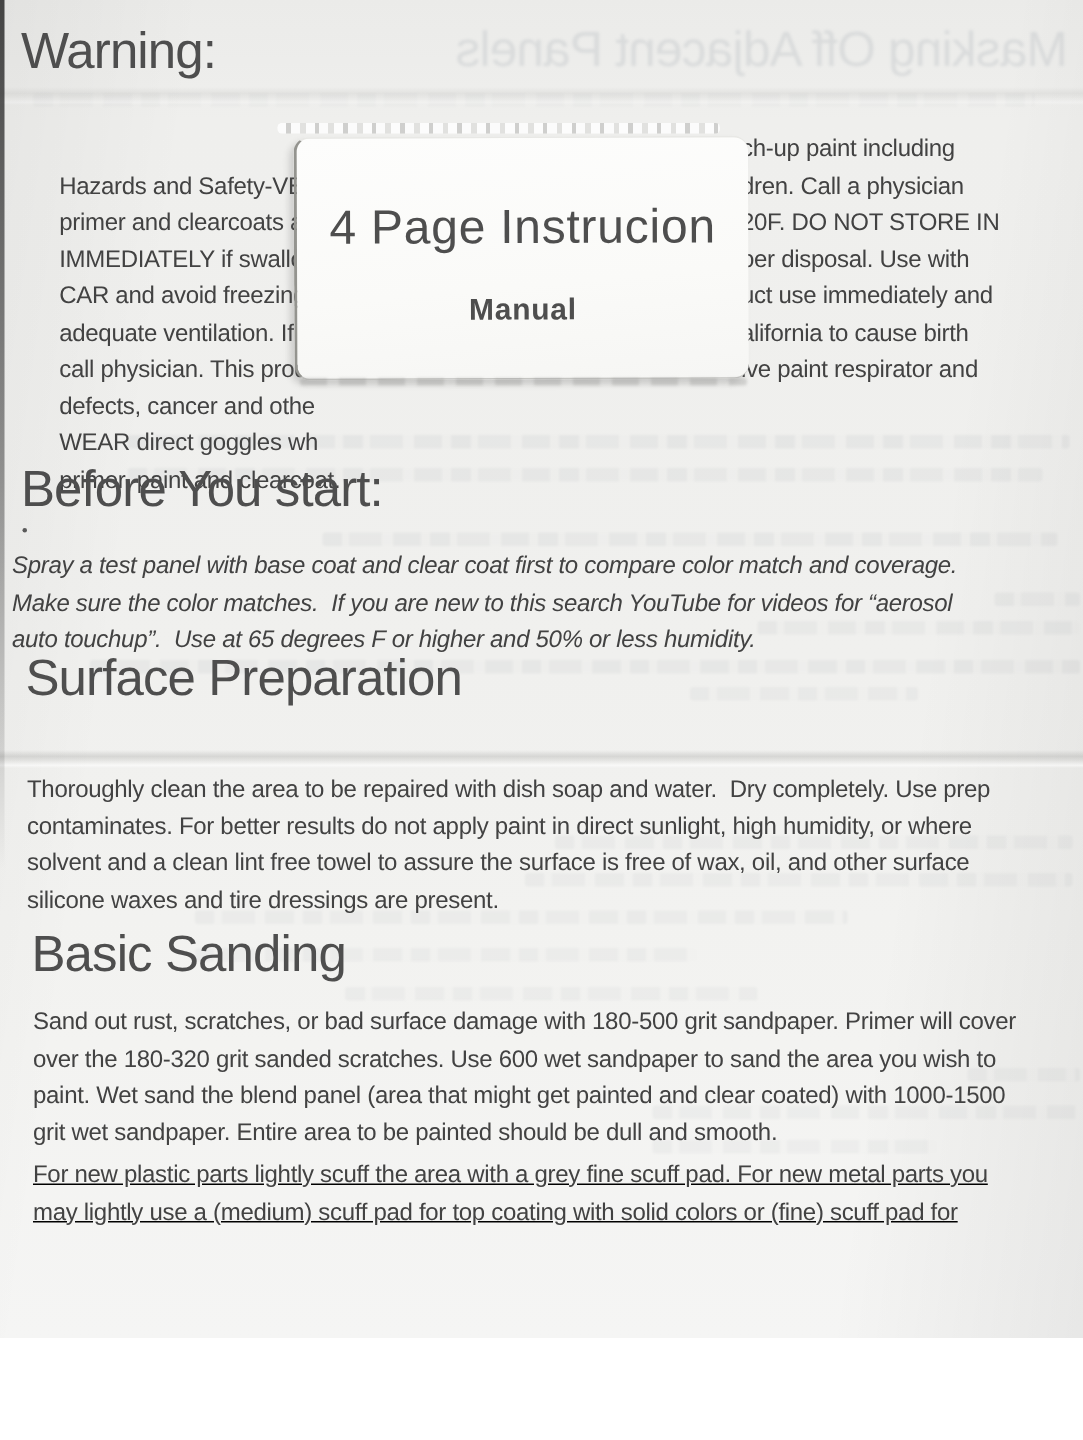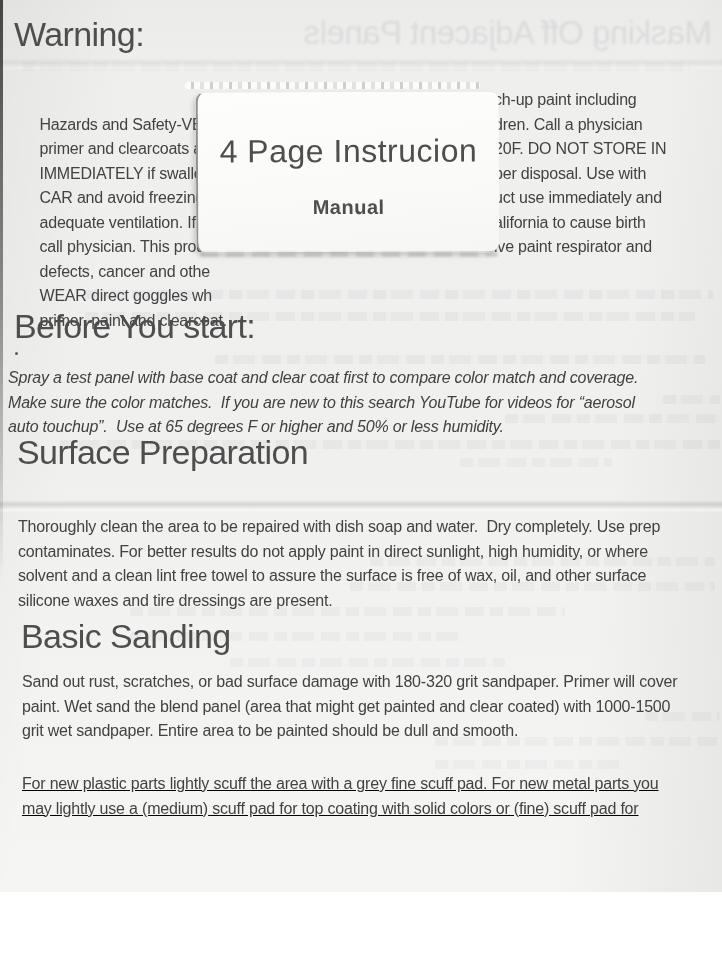--- a/index.html
+++ b/index.html
@@ -144,21 +144,22 @@
   <div class="h" style="left:17px;top:428px;">Surface Preparation</div>
   <div class="para" style="left:18px;top:515px;width:700px;">
     <div class="line">Thoroughly clean the area to be repaired with dish soap and water.  Dry completely. Use prep</div>
     <div class="line">contaminates. For better results do not apply paint in direct sunlight, high humidity, or where</div>
     <div class="line">solvent and a clean lint free towel to assure the surface is free of wax, oil, and other surface</div>
     <div class="line">silicone waxes and tire dressings are present.</div>
   </div>
 
   <div class="h" style="left:21px;top:612px;">Basic Sanding</div>
   <div class="para" style="left:22px;top:670px;width:700px;">
-    <div class="line">Sand out rust, scratches, or bad surface damage with 180-320 grit sandpaper. Primer will cover</div>
+    <div class="line">Sand out rust, scratches, or bad surface damage with 180-500 grit sandpaper. Primer will cover</div>
+    <div class="line">over the 180-320 grit sanded scratches. Use 600 wet sandpaper to sand the area you wish to</div>
     <div class="line">paint. Wet sand the blend panel (area that might get painted and clear coated) with 1000-1500</div>
     <div class="line">grit wet sandpaper. Entire area to be painted should be dull and smooth.</div>
   </div>
   <div class="para" style="left:22px;top:772px;width:700px;text-decoration:underline;">
     <div class="line">For new plastic parts lightly scuff the area with a grey fine scuff pad. For new metal parts you</div>
     <div class="line">may lightly use a (medium) scuff pad for top coating with solid colors or (fine) scuff pad for</div>
   </div>
 
 </div>
 

